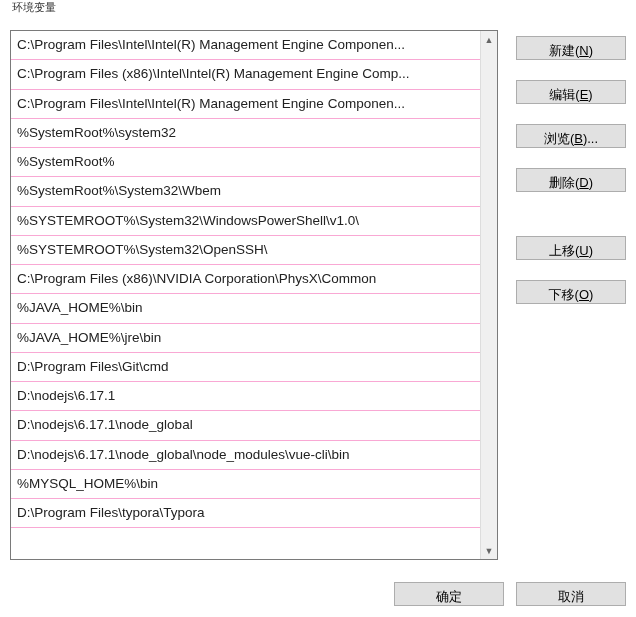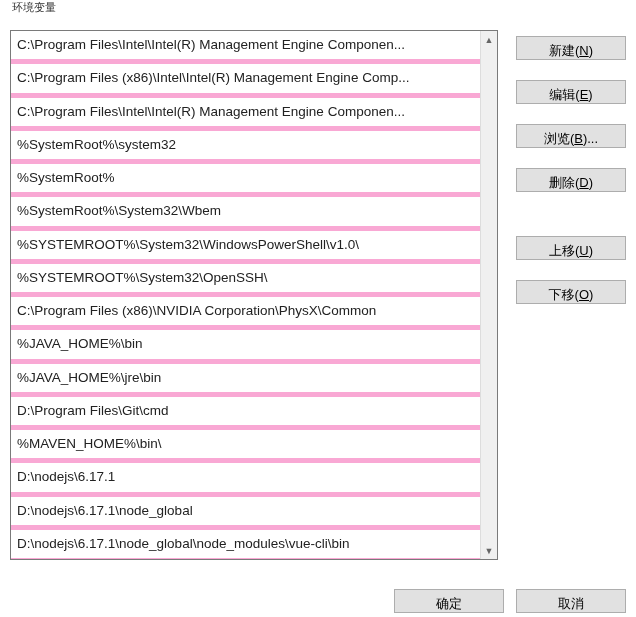--- a/index.html
+++ b/index.html
@@ -37,21 +37,21 @@
   .list {
     flex: 1;
     overflow: hidden;
   }
   .list-row {
     padding: 4px 6px;
     line-height: 1.5;
     white-space: nowrap;
     overflow: hidden;
     text-overflow: ellipsis;
-    border-bottom: 5px solid #f9a8d4;
+    border-bottom: 1px solid #f9a8d4;
     color: #222;
     font-size: 13.5px;
     cursor: default;
   }
   .scrollbar {
     width: 17px;
     background: #f0f0f0;
     border-left: 1px solid #ddd;
     position: relative;
   }
@@ -85,21 +85,21 @@
     cursor: pointer;
     padding: 0;
     line-height: 28px;
     color: #000;
   }
   .gap-sm { height: 20px; }
   .gap-lg { height: 44px; }
   .underline { text-decoration: underline; }
   .footer {
     position: absolute;
-    bottom: 0;
+    bottom: 7px;
     right: 0;
     display: flex;
     gap: 12px;
     padding: 8px 10px 4px 10px;
     width: 636px;
     justify-content: flex-end;
     border-top: 0;
   }
   .footer .btn {
     width: 110px;
@@ -121,21 +121,20 @@
         <div class="list-row">C:\Program Files\Intel\Intel(R) Management Engine Componen...</div>
         <div class="list-row">%SystemRoot%\system32</div>
         <div class="list-row">%SystemRoot%</div>
         <div class="list-row">%SystemRoot%\System32\Wbem</div>
         <div class="list-row">%SYSTEMROOT%\System32\WindowsPowerShell\v1.0\</div>
         <div class="list-row">%SYSTEMROOT%\System32\OpenSSH\</div>
         <div class="list-row">C:\Program Files (x86)\NVIDIA Corporation\PhysX\Common</div>
         <div class="list-row">%JAVA_HOME%\bin</div>
         <div class="list-row">%JAVA_HOME%\jre\bin</div>
         <div class="list-row">D:\Program Files\Git\cmd</div>
-        <div class="list-row">%MAVEN_HOME%\bin\</div>
         <div class="list-row">D:\nodejs\6.17.1</div>
         <div class="list-row">D:\nodejs\6.17.1\node_global</div>
         <div class="list-row">D:\nodejs\6.17.1\node_global\node_modules\vue-cli\bin</div>
         <div class="list-row">%MYSQL_HOME%\bin</div>
         <div class="list-row">D:\Program Files\typora\Typora</div>
       </div>
     <div class="scrollbar">
       <div class="scroll-btn up">▲</div>
       <div class="scroll-btn down">▼</div>
     </div>

